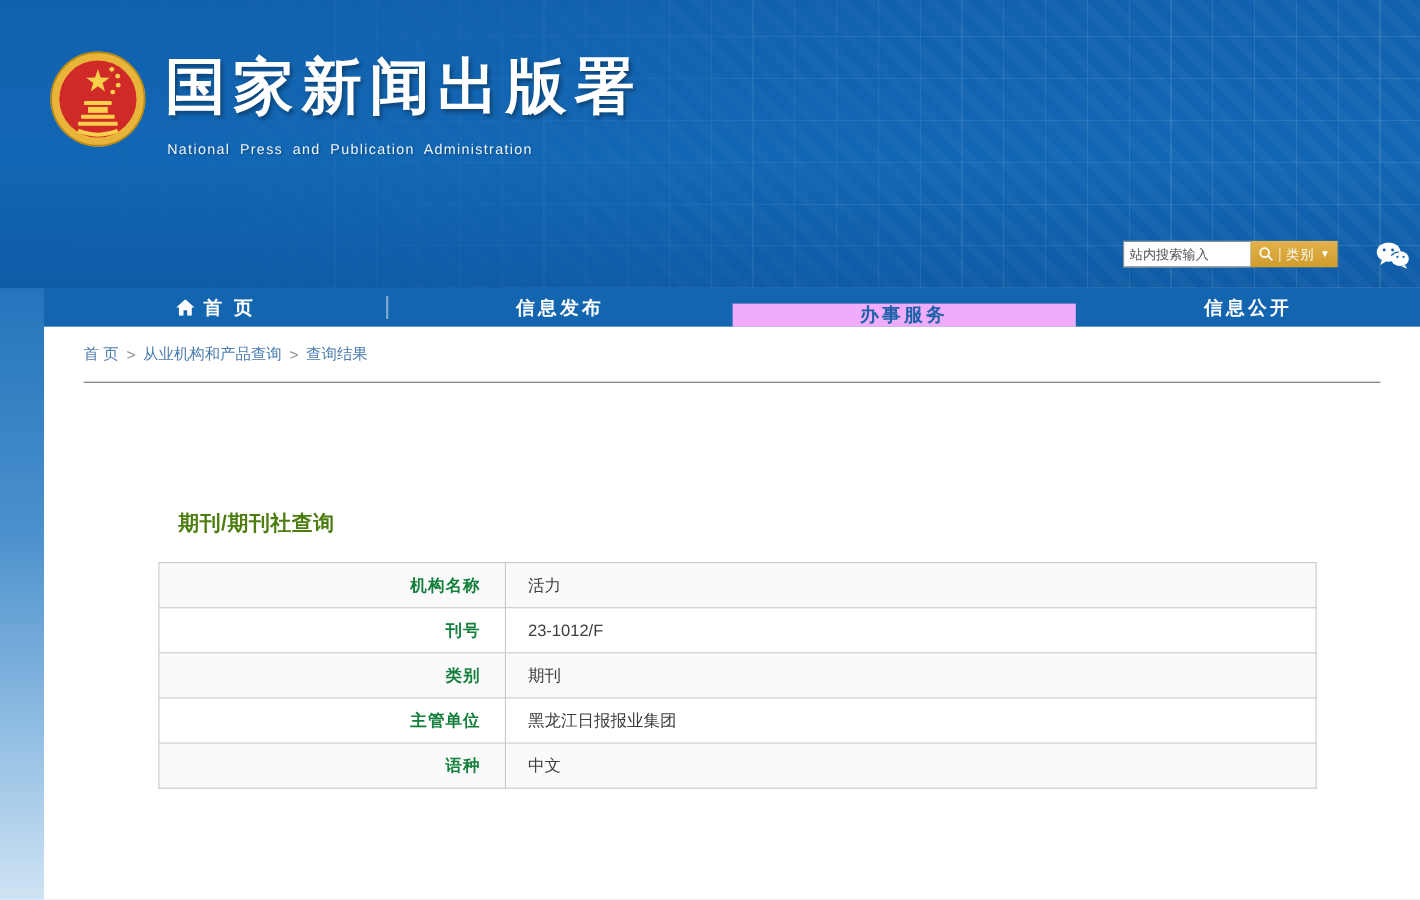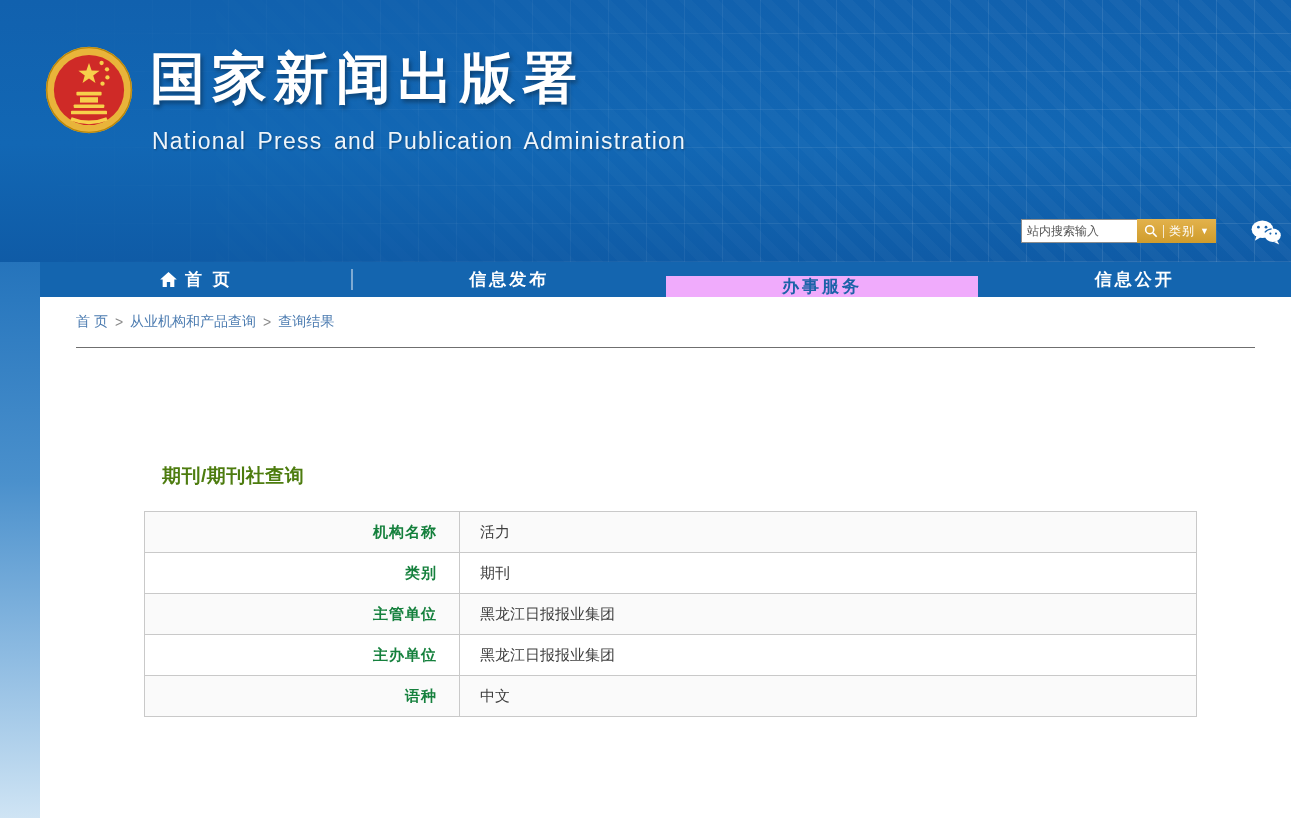--- a/index.html
+++ b/index.html
@@ -27,21 +27,21 @@
             mask-image:linear-gradient(90deg, transparent 0%, rgba(0,0,0,.35) 35%, rgba(0,0,0,.75) 65%, #000 100%);
   }
   .emblem { position:absolute; left:44px; top:44px; width:90px; height:92px; }
   .site-title {
     position:absolute; left:150px; top:42px; color:#ffffff;
     font-size:55px; font-weight:bold; letter-spacing:7px; white-space:nowrap;
     text-shadow:2px 3px 4px rgba(0,0,0,.35);
   }
   .site-sub {
     position:absolute; left:152px; top:128px; color:#eef5fb;
-    font-size:23px; letter-spacing:1.2px; word-spacing:4px; white-space:nowrap;
+    font-size:13px; letter-spacing:1.2px; word-spacing:4px; white-space:nowrap;
     text-shadow:1px 1px 2px rgba(0,0,0,.3);
   }
   .search-group { position:absolute; left:1021px; top:219px; height:35px; display:flex; align-items:stretch; }
   .search-input {
     width:116px; height:24px; border:1px solid #8d8d8d; border-right:none;
     font-size:12px; padding:0 5px; color:#333; outline:none; background:#fff;
   }
   .search-input::placeholder { color:#555; }
   .search-gold {
     display:flex; align-items:center; gap:5px; padding:0 7px;
@@ -179,32 +179,32 @@
 
     <div class="main-title">期刊/期刊社查询</div>
 
     <table class="info-table">
       <tbody>
         <tr>
           <td class="lbl">机构名称</td>
           <td class="val">活力</td>
         </tr>
         <tr>
+          <td class="lbl">刊号</td>
+          <td class="val">23-1012/F</td>
+        </tr>
+        <tr>
           <td class="lbl">类别</td>
           <td class="val">期刊</td>
         </tr>
         <tr>
           <td class="lbl">主管单位</td>
           <td class="val">黑龙江日报报业集团</td>
         </tr>
         <tr>
-          <td class="lbl">主办单位</td>
-          <td class="val">黑龙江日报报业集团</td>
-        </tr>
-        <tr>
           <td class="lbl">语种</td>
           <td class="val">中文</td>
         </tr>
       </tbody>
     </table>
 
   </div>
 </div>
 
 </body></html>

